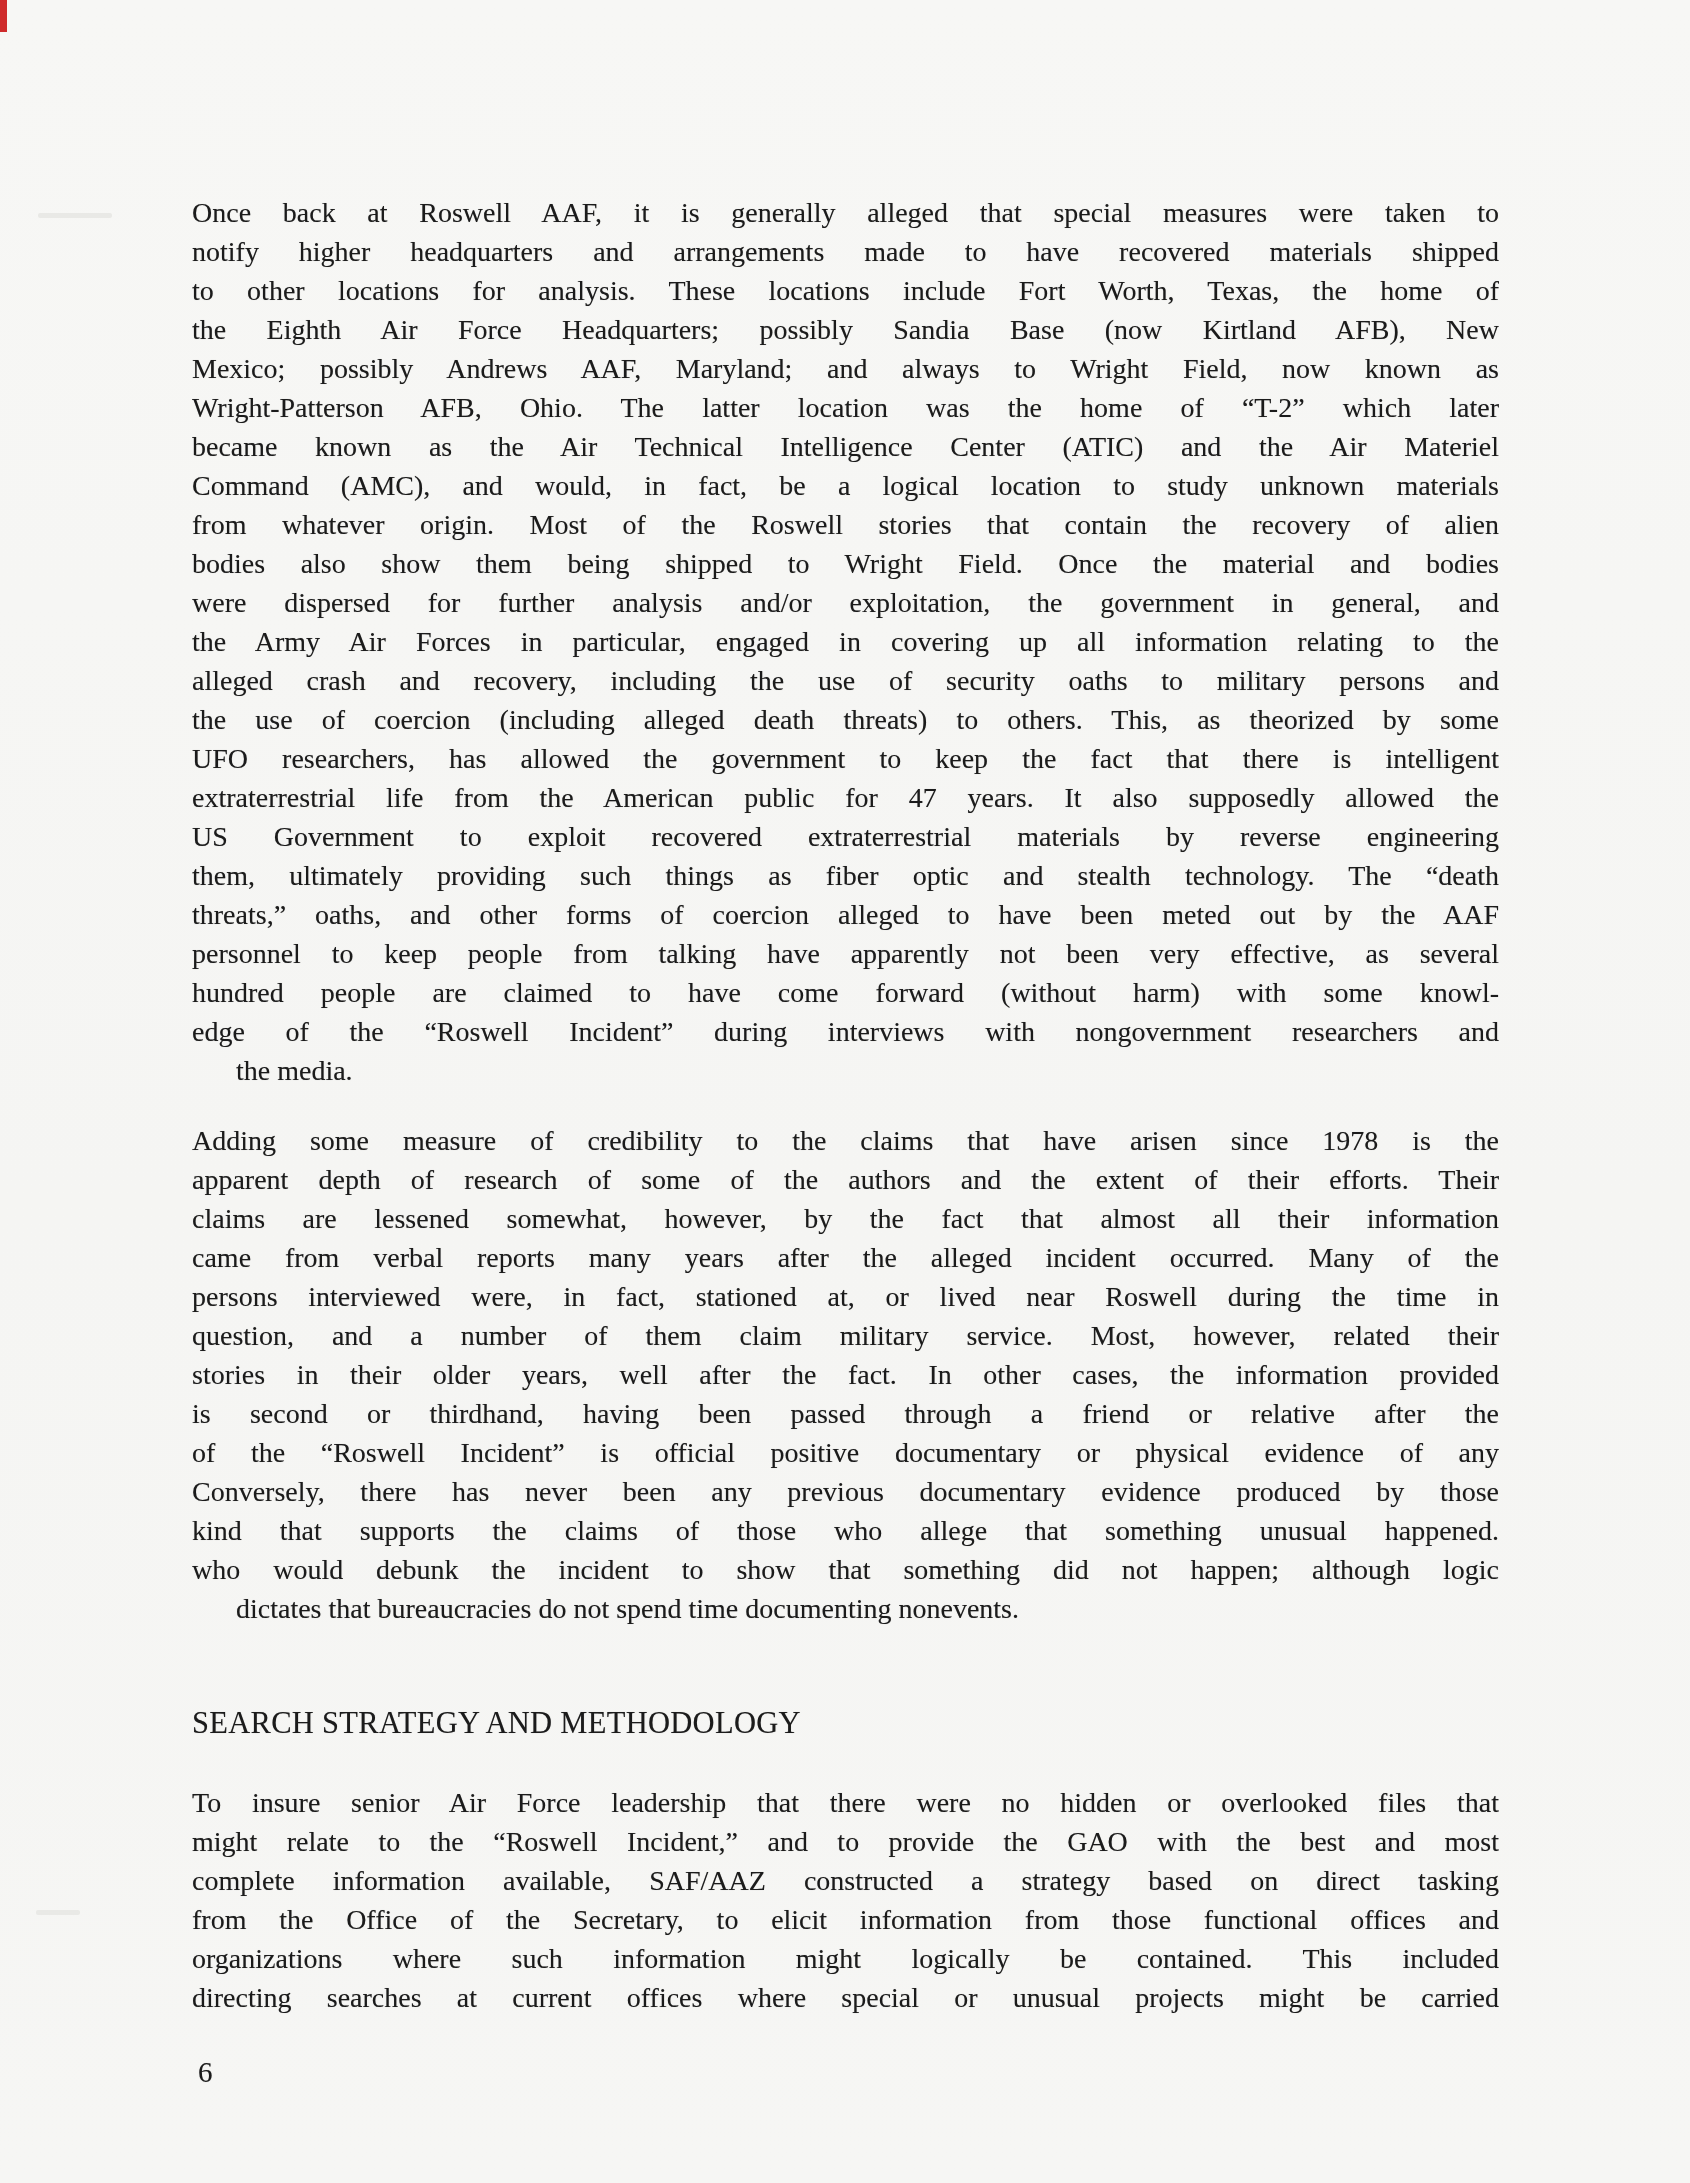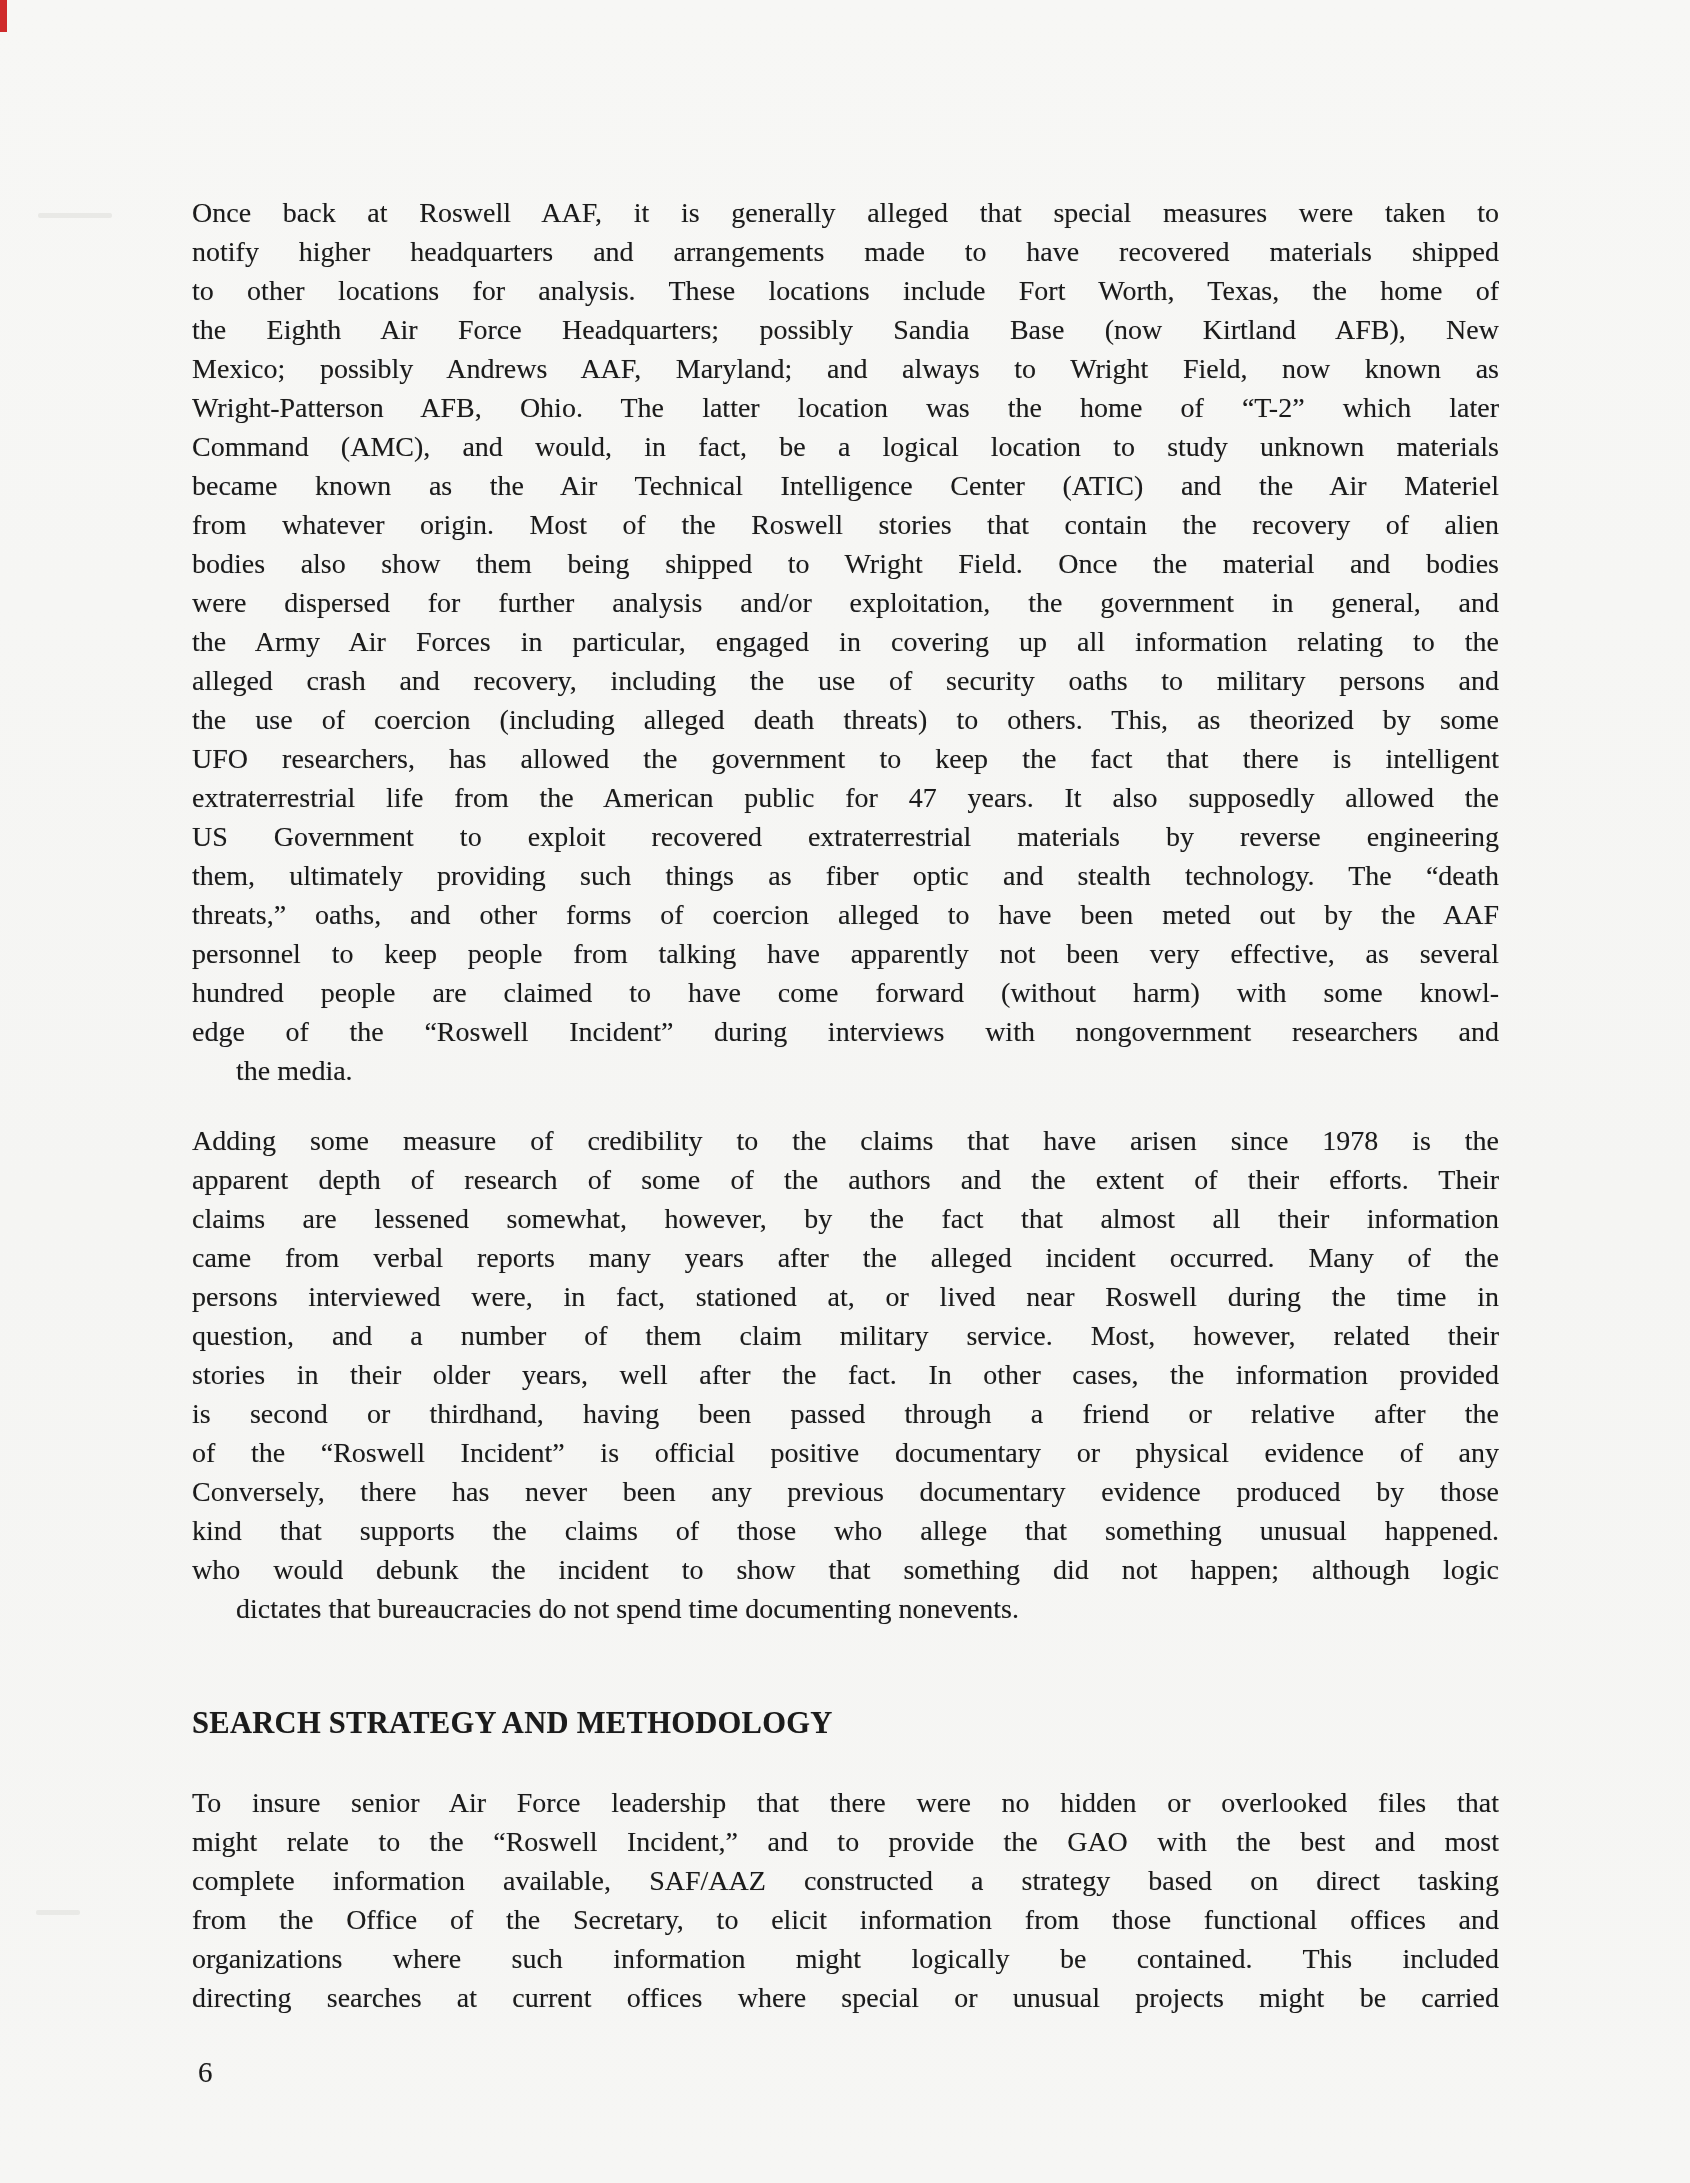--- a/index.html
+++ b/index.html
@@ -40,21 +40,20 @@
   #para-3 { top: 1783px; }
   .heading {
     position: absolute;
     left: 192px;
     top: 1703px;
     font-size: 30.5px;
     line-height: 40px;
     letter-spacing: 0.3px;
     text-align: right;
     text-shadow: 0 0 0.7px rgba(20,20,20,0.35);
-    font-weight: bold;
   }
   .page-number {
     position: absolute;
     left: 198px;
     top: 2052px;
     font-size: 29px;
     line-height: 40px;
     text-shadow: 0 0 0.7px rgba(20,20,20,0.3);
   }
   .corner-mark {
@@ -82,22 +81,22 @@
   <div class="scan-smudge" id="smudge-1" style="background: rgb(233, 233, 230);"></div>
   <div class="scan-smudge" id="smudge-2" style="background: rgb(233, 233, 230);"></div>
 
   <div class="textblock para" id="para-1">
       <div class="line">Once back at Roswell AAF, it is generally alleged that special measures were taken to</div>
       <div class="line">notify higher headquarters and arrangements made to have recovered materials shipped</div>
       <div class="line">to other locations for analysis. These locations include Fort Worth, Texas, the home of</div>
       <div class="line">the Eighth Air Force Headquarters; possibly Sandia Base (now Kirtland AFB), New</div>
       <div class="line">Mexico; possibly Andrews AAF, Maryland; and always to Wright Field, now known as</div>
       <div class="line">Wright-Patterson AFB, Ohio. The latter location was the home of “T-2” which later</div>
+      <div class="line">became known as the Air Technical Intelligence Center (ATIC) and the Air Materiel</div>
       <div class="line">Command (AMC), and would, in fact, be a logical location to study unknown materials</div>
-      <div class="line">became known as the Air Technical Intelligence Center (ATIC) and the Air Materiel</div>
       <div class="line">from whatever origin. Most of the Roswell stories that contain the recovery of alien</div>
       <div class="line">bodies also show them being shipped to Wright Field. Once the material and bodies</div>
       <div class="line">were dispersed for further analysis and/or exploitation, the government in general, and</div>
       <div class="line">the Army Air Forces in particular, engaged in covering up all information relating to the</div>
       <div class="line">alleged crash and recovery, including the use of security oaths to military persons and</div>
       <div class="line">the use of coercion (including alleged death threats) to others. This, as theorized by some</div>
       <div class="line">UFO researchers, has allowed the government to keep the fact that there is intelligent</div>
       <div class="line">extraterrestrial life from the American public for 47 years. It also supposedly allowed the</div>
       <div class="line">US Government to exploit recovered extraterrestrial materials by reverse engineering</div>
       <div class="line">them, ultimately providing such things as fiber optic and stealth technology. The “death</div>

